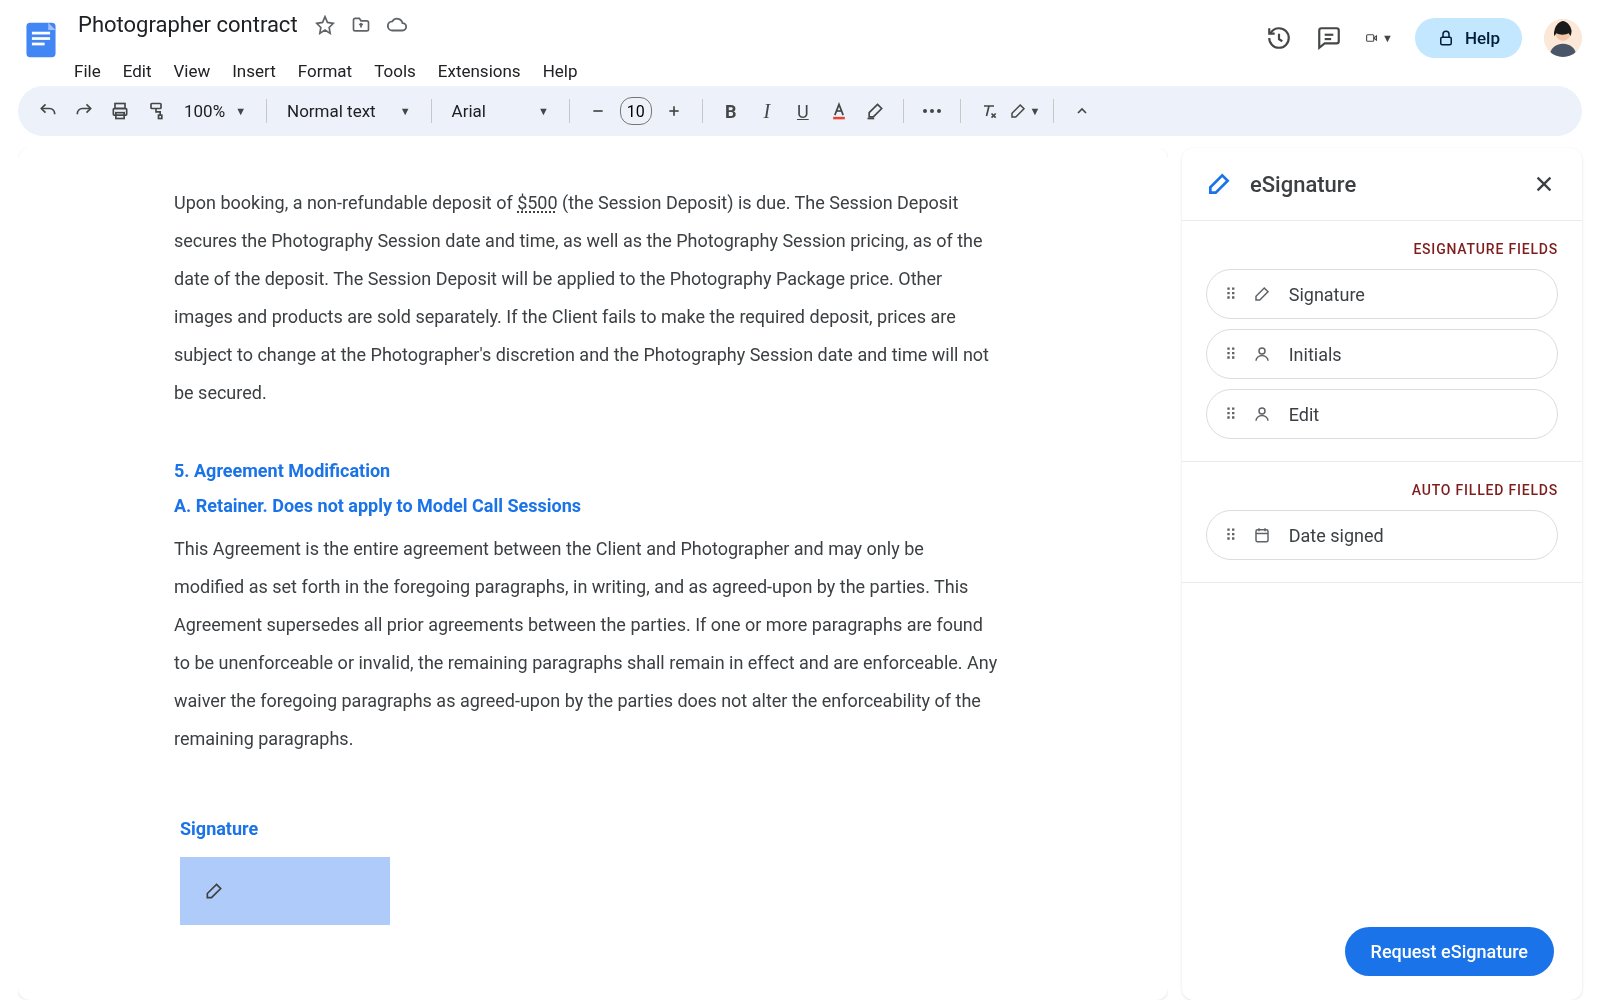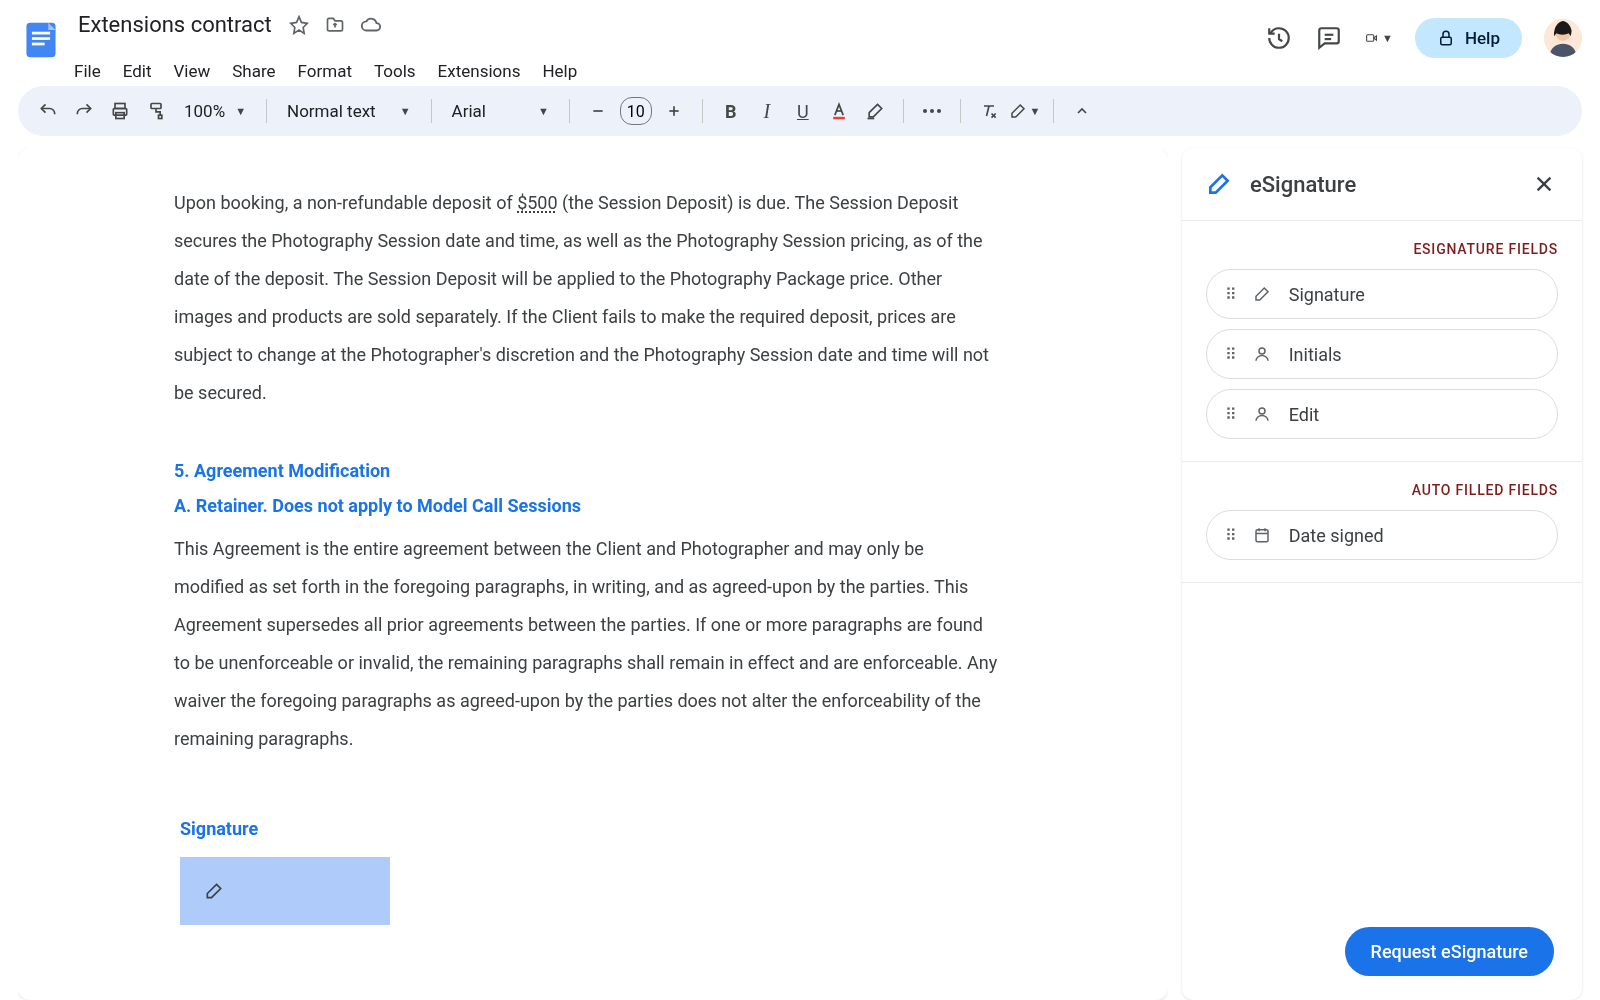--- a/index.html
+++ b/index.html
@@ -83,21 +83,21 @@
     <svg viewBox="0 0 44 44">
         <rect x="6" y="4" width="32" height="38" rx="4" fill="#4285f4"></rect>
         <rect x="12" y="14" width="20" height="3" fill="#fff"></rect>
         <rect x="12" y="20" width="20" height="3" fill="#fff"></rect>
         <rect x="12" y="26" width="14" height="3" fill="#fff"></rect>
         <path d="M30 4 L38 12 L30 12 Z" fill="#a1c2fa"></path>
       </svg>
   </div>
   <div class="title-area">
     <div class="title-row">
-      <span class="doc-title">Extensions contract</span>
+      <span class="doc-title">Photographer contract</span>
       <div class="title-icons">
         <span class="ico">
             <svg width="20" height="20" viewBox="0 0 24 24" fill="none" stroke="#5f6368" stroke-width="2">
               <path d="M12 2l2.9 6.9L22 10l-5 4.9 1.2 7.1L12 18l-6.2 4L7 14.9 2 10l7.1-1.1z"></path>
             </svg>
           </span>
         <span class="ico">
             <svg width="20" height="20" viewBox="0 0 24 24" fill="none" stroke="#5f6368" stroke-width="2">
               <path d="M3 6a2 2 0 012-2h5l2 3h7a2 2 0 012 2v8a2 2 0 01-2 2H5a2 2 0 01-2-2V6z"></path>
               <path d="M12 10v5m0-5l-2 2m2-2l2 2"></path>
@@ -107,21 +107,21 @@
             <svg width="22" height="22" viewBox="0 0 24 24" fill="none" stroke="#5f6368" stroke-width="2">
               <path d="M7 18a5 5 0 010-10 6 6 0 0111 2 4 4 0 010 8H7z"></path>
             </svg>
           </span>
       </div>
     </div>
     <div class="menubar">
       <span>File</span>
       <span>Edit</span>
       <span>View</span>
-      <span>Share</span>
+      <span>Insert</span>
       <span>Format</span>
       <span>Tools</span>
       <span>Extensions</span>
       <span>Help</span>
     </div>
   </div>
   <div class="header-spacer"></div>
   <div class="header-right">
     <span class="hr-icon">
         <svg width="26" height="26" viewBox="0 0 24 24" fill="none" stroke="#444746" stroke-width="2">

